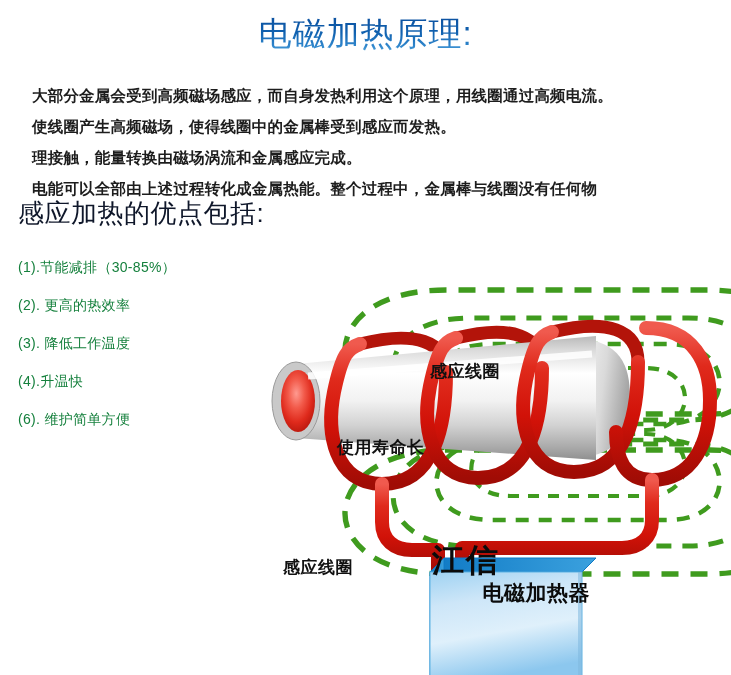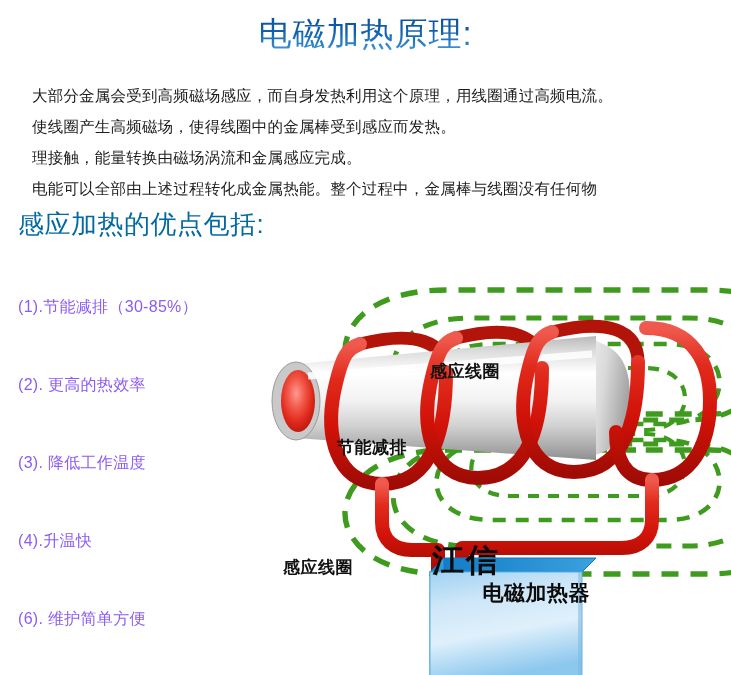--- a/index.html
+++ b/index.html
@@ -34,55 +34,54 @@
     -webkit-text-fill-color: transparent;
   }
 
   
   #intro-paragraph {
     position: absolute;
     left: 32px;
     top: 80px;
     width: 680px;
     font-size: 15.5px;
-    font-weight: normal;
+    font-weight: bold;
     line-height: 31px;
     color: #1d1d1d;
     letter-spacing: 0.2px;
   }
   #intro-paragraph .ln { display: block; white-space: nowrap; }
 
   
   #advantages-heading {
     position: absolute;
     left: 18px;
-    top: 207px;
+    top: 196px;
     font-size: 26px;
     line-height: 34px;
-    color: #0369a1;
+    color: #0f172a;
     letter-spacing: 0.5px;
   }
 
   
   #advantages-list {
     position: absolute;
     left: 18px;
     top: 248px;
     width: 265px;
     list-style: none;
     margin: 0;
     padding: 0;
   }
   #advantages-list li {
-    font-size: 16px;
+    font-size: 14px;
     line-height: 38px;
-    color: #8b5cf6;
+    color: #15803d;
     white-space: nowrap;
     letter-spacing: 0.3px;
-    margin-top: 40px;
   }
 
   
   #diagram {
     position: absolute;
     left: 248px;
     top: 272px;
     width: 483px;
     height: 403px;
   }
@@ -264,17 +263,17 @@
       <path d="M 182 300 L 196 286 L 196 396 L 182 410 Z" fill="url(#boxSide)" stroke="#0f79c4" stroke-width="1"></path>
 
       <rect x="182" y="300" width="152" height="110" fill="url(#boxFace)" stroke="#5fb3e3" stroke-width="1"></rect>
 
       <rect x="330" y="300" width="4" height="110" fill="#7fb8de" opacity="0.55"></rect>
     </g>
   </svg>
 </div>
 
 <div class="diagram-label" id="label-coil">感应线圈</div>
-<div class="diagram-label" id="label-metal">节能减排</div>
+<div class="diagram-label" id="label-metal">使用寿命长</div>
 <div class="diagram-label" id="label-field">感应线圈</div>
 
 <div id="device-brand">江信</div>
 <div id="device-subtitle">电磁加热器</div>
 
 </body></html>

